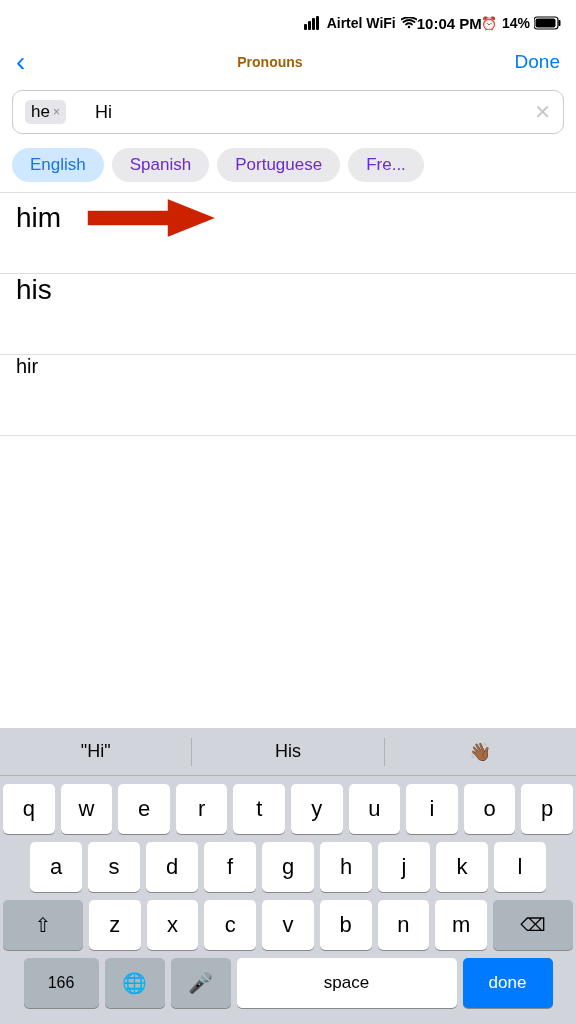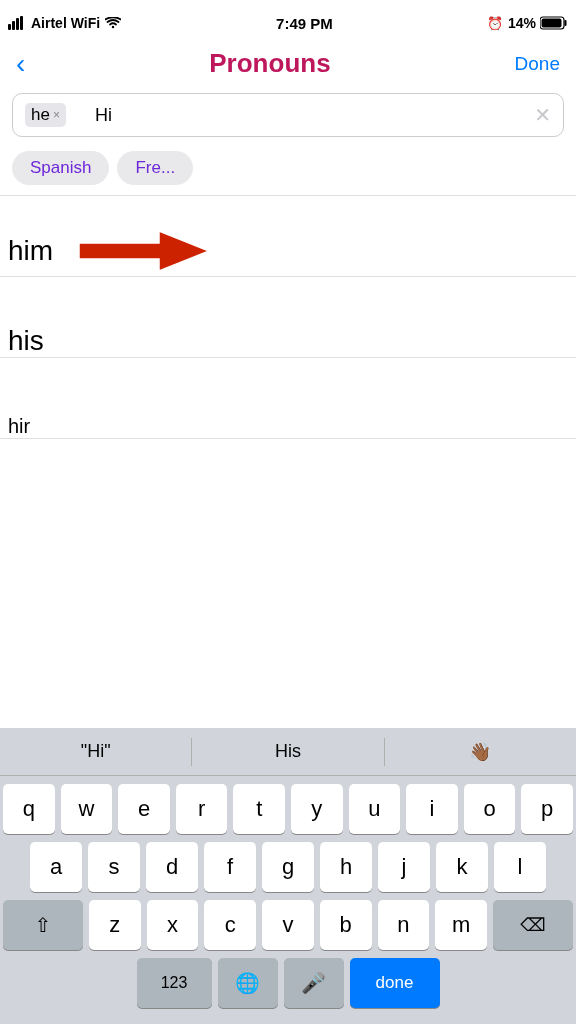--- a/index.html
+++ b/index.html
@@ -8,23 +8,23 @@
       width: 576px;
       min-height: 1024px;
       font-family: -apple-system, 'Helvetica Neue', Arial, sans-serif;
       background: #fff;
       overflow-x: hidden;
     }
 
     
     .status-bar {
       display: flex;
-      justify-content: space-between;
-      align-items: center;
-      padding: 6px 8px 4px;
+      justify-content: flex-end;
+      align-items: center;
+      padding: 6px 14px 4px;
       background: #fff;
       font-size: 15px;
       font-weight: 600;
       height: 44px;
     }
     .status-left { display: flex; align-items: center; gap: 5px; font-size: 14px; }
     .status-center { font-size: 15px; font-weight: 600; }
     .status-right { display: flex; align-items: center; gap: 4px; font-size: 14px; }
 
     
@@ -35,23 +35,23 @@
       padding: 4px 16px 10px;
       background: #fff;
     }
     .nav-back {
       font-size: 28px;
       color: #007aff;
       cursor: pointer;
       line-height: 1;
     }
     .nav-title {
-      font-size: 26px;
+      font-size: 14px;
       font-weight: 700;
-      color: #be185d;
+      color: #a16207;
     }
     .nav-done {
       font-size: 19px;
       font-weight: 400;
       color: #007aff;
       cursor: pointer;
     }
 
     
     .search-bar {
@@ -124,22 +124,22 @@
     
     .divider {
       height: 1px;
       background: #e0e0e0;
       margin: 0 0;
     }
 
     
     .pronoun-item {
       display: flex;
-      align-items: flex-end;
-      padding: 0 8px;
+      align-items: flex-start;
+      padding: 0 16px;
       height: 80px;
       font-size: 26px;
       color: #000;
       cursor: pointer;
       position: relative;
     }
 
     
     .arrow-container {
       position: relative;
@@ -267,21 +267,21 @@
     </svg>
     <span>Airtel WiFi</span>
 
     <svg width="16" height="13" viewBox="0 0 16 13">
       <path d="M8 10 Q8 10 8 10" stroke="#000" stroke-width="2.5" fill="none" stroke-linecap="round"></path>
       <path d="M5 7.5 Q8 5 11 7.5" stroke="#000" stroke-width="1.8" fill="none" stroke-linecap="round"></path>
       <path d="M2.5 5 Q8 1 13.5 5" stroke="#000" stroke-width="1.8" fill="none" stroke-linecap="round"></path>
       <path d="M0 2.5 Q8 -2 16 2.5" stroke="#000" stroke-width="1.8" fill="none" stroke-linecap="round"></path>
     </svg>
   </div>
-  <div class="status-center">7:49 PM</div>
+  <div class="status-center">10:04 PM</div>
   <div class="status-right">
     <span style="font-size:13px;">⏰</span>
     <span style="font-size:14px;">14%</span>
     <svg width="28" height="14" viewBox="0 0 28 14">
       <rect x="0" y="1" width="24" height="12" rx="3" stroke="#000" stroke-width="1.2" fill="none"></rect>
       <rect x="24.5" y="4" width="2" height="6" rx="1" fill="#000"></rect>
       <rect x="1.5" y="2.5" width="20" height="9" rx="2" fill="#000"></rect>
     </svg>
   </div>
 </div>
@@ -295,21 +295,23 @@
 <div class="search-bar">
   <span class="tag-he">
     <span>he</span>
     <span class="tag-x">×</span>
   </span>
   <input class="search-input" value="Hi" type="text" style="">
   <span class="search-clear">✕</span>
 </div>
 
 <div class="lang-tabs">
+  <button class="lang-tab active">English</button>
   <button class="lang-tab">Spanish</button>
+  <button class="lang-tab">Portuguese</button>
   <button class="lang-tab">Fre...</button>
 </div>
 
 <div class="divider"></div>
 
 <div class="pronoun-item">
   <div class="arrow-container">
     <span style="font-size:28px;">him</span>
 
     <svg class="red-arrow" viewBox="0 0 140 50">
@@ -375,19 +377,20 @@
       <div class="key">x</div>
       <div class="key">c</div>
       <div class="key">v</div>
       <div class="key">b</div>
       <div class="key">n</div>
       <div class="key">m</div>
       <div class="key dark wide" style="font-size:18px;">⌫</div>
     </div>
 
     <div class="bottom-row">
-      <div class="key dark num-key" style="font-size:16px;">123</div>
+      <div class="key dark num-key" style="font-size:16px;">166</div>
       <div class="key dark globe-key" style="font-size:20px;">🌐</div>
       <div class="key dark mic-key" style="font-size:20px;">🎤</div>
+      <div class="key space-key">space</div>
       <div class="key done-key">done</div>
     </div>
   </div>
 </div>
 
 </body></html>

